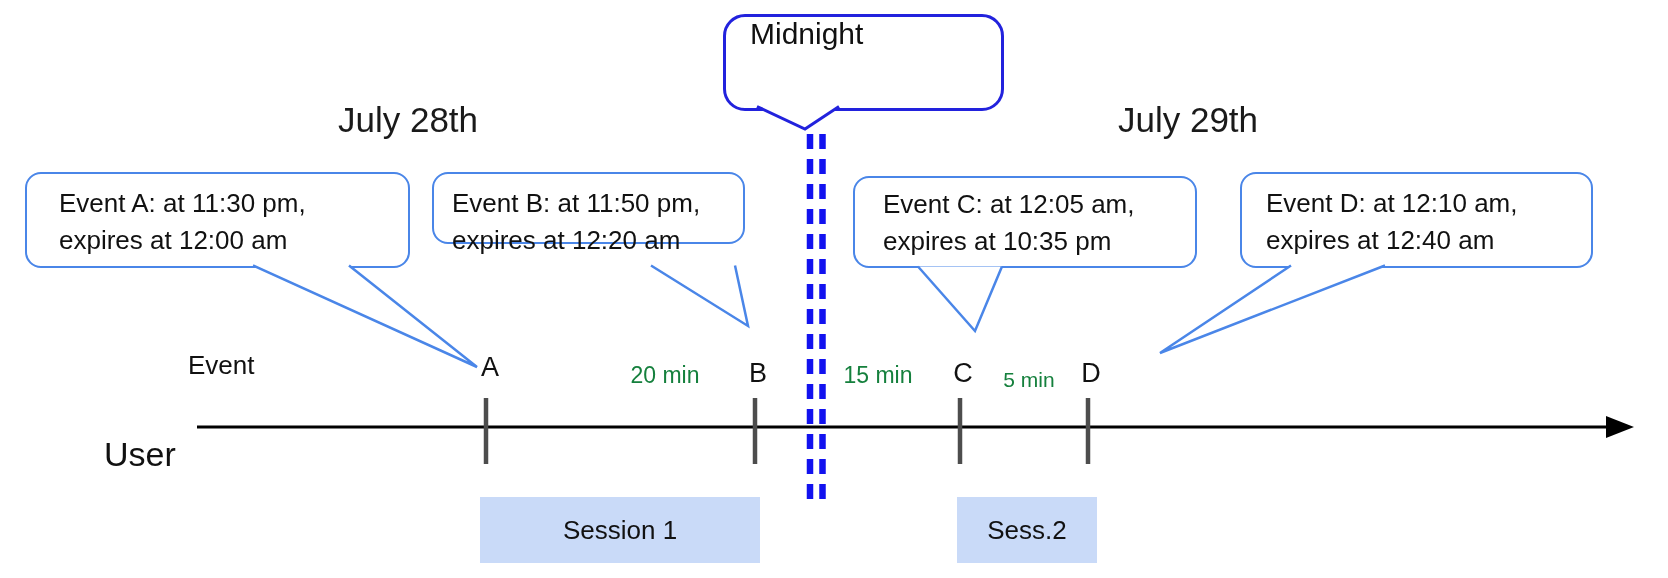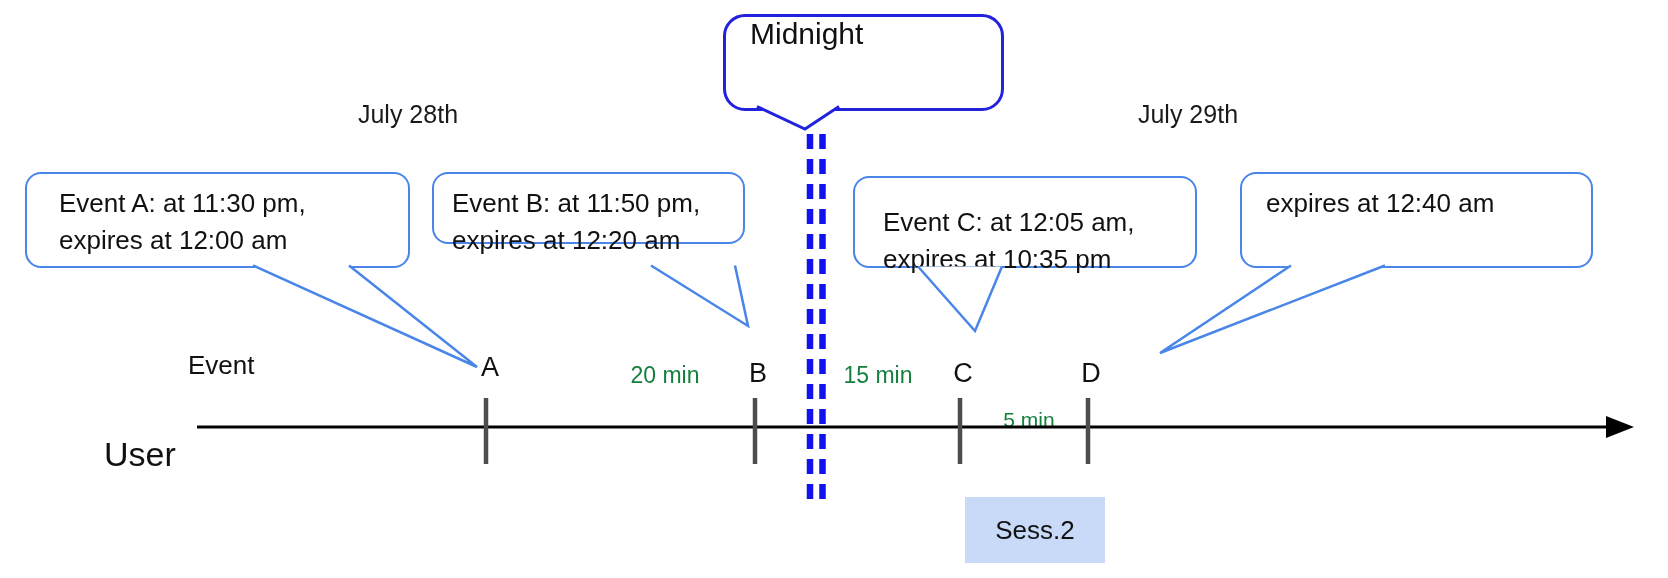--- a/index.html
+++ b/index.html
@@ -2,42 +2,42 @@
 <html style="--accent: #4a86e8; --deep-blue: #2222dd; --dash-blue: #1212ef; --session-fill: #c9daf8; --tick: #4d4d4d; --timeline: #000000;"><head>
 <meta charset="utf-8">
 <style>
   html,body{margin:0;padding:0;background:#fff;}
   #stage{
     position:relative;width:1668px;height:578px;background:#fff;overflow:hidden;
     font-family:"Liberation Sans", sans-serif;color:#111;
   }
   .abs{position:absolute;}
   
-  .date-label{font-size:25px;color:#1a1a1a;text-align:center;width:220px;}
+  .date-label{font-size:35px;color:#1a1a1a;text-align:center;width:220px;}
   
   .callout{
     box-sizing:border-box;background:#fff;
     border:2.5px solid var(--accent);border-radius:16px;
     font-size:26px;line-height:37px;color:#111;
     padding-top:11px;
   }
   .callout .bold{font-weight:normal;}
   
   .midnight{
     box-sizing:border-box;background:#fff;
     border:3px solid var(--deep-blue);border-radius:22px;
     display:flex;align-items:flex-start;
     font-size:30px;color:#111;padding-left:24px;
   }
   
   .events-label{font-size:26px;}
   .user-label{font-size:34px;}
   .tick-letter{font-size:27px;transform:translateX(-50%);}
   .interval{font-size:23px;transform:translateX(-50%);color:#15803d;}
-  .interval.small{font-size:21px;margin-top:40px;}
+  .interval.small{font-size:21px;}
   
   .session{
     background:var(--session-fill);
     display:flex;align-items:center;justify-content:center;
     font-size:26px;color:#111;
   }
   svg.overlay{position:absolute;left:0;top:0;pointer-events:none;}
 </style>
 </head>
 <body>
@@ -54,42 +54,46 @@
   <div class="abs callout" style="left:25px;top:172px;width:385px;height:96px;padding-left:32px;">
     <div><span class="bold">Event A:</span><span> at 11:30 pm,</span></div>
     <div>expires at 12:00 am</div>
   </div>
 
   <div class="abs callout" style="left:432px;top:172px;width:313px;height:72px;padding-left:18px;">
     <div><span class="bold">Event B: at</span><span> 11:50 pm,</span></div>
     <div>expires at 12:20 am</div>
   </div>
 
-  <div class="abs callout" style="left:853px;top:176px;width:344px;height:92px;padding-left:28px;padding-top:26px;">
+  <div class="abs callout" style="left:853px;top:176px;width:344px;height:92px;padding-left:28px;padding-top:8px;">
     <div><span class="bold">Event C:</span><span> at 12:05 am,</span></div>
     <div>expires at 10:35 pm</div>
   </div>
 
   <div class="abs callout" style="left:1240px;top:172px;width:353px;height:96px;padding-left:24px;">
+    <div><span class="bold">Event D:</span><span> at 12:10 am,</span></div>
     <div>expires at 12:40 am</div>
   </div>
 
   <div class="abs events-label" style="left:188px;top:350px;">Event</div>
   <div class="abs user-label" style="left:104px;top:408px;margin-top:27px;">User</div>
 
   <div class="abs tick-letter" style="left:490px;top:352px;">A</div>
   <div class="abs tick-letter" style="left:758px;top:358px;">B</div>
   <div class="abs tick-letter" style="left:963px;top:358px;">C</div>
   <div class="abs tick-letter" style="left:1091px;top:358px;">D</div>
 
   <div class="abs interval" style="left:665px;top:362px;">20 min</div>
   <div class="abs interval" style="left:878px;top:362px;">15 min</div>
   <div class="abs interval small" style="left:1029px;top:368px;">5 min</div>
 
-  <div class="abs session" style="left:957px;top:497px;width:140px;height:66px;margin-left:8px;">
+  <div class="abs session" style="left:480px;top:497px;width:280px;height:66px;">
+    <span>Session 1</span>
+  </div>
+  <div class="abs session" style="left:957px;top:497px;width:140px;height:66px;">
     <span>Sess.2</span>
   </div>
 
   <svg class="overlay" width="1668" height="578" viewBox="0 0 1668 578">
 
     <path d="M 253 265.5 L 477 367 L 349 265.5" fill="#ffffff" stroke="var(--accent)" stroke-width="2.5"></path>
     <path d="M 651 265.5 L 748 326 L 735 265.5" fill="#ffffff" stroke="var(--accent)" stroke-width="2.5"></path>
     <path d="M 918 266.5 L 975 331 L 1002 266.5" fill="#ffffff" stroke="var(--accent)" stroke-width="2.5"></path>
     <path d="M 1291 265.5 L 1160 353 L 1385 265.5" fill="#ffffff" stroke="var(--accent)" stroke-width="2.5"></path>
     <path d="M 757 106.5 L 805 129 L 839 106.5" fill="#ffffff" stroke="var(--deep-blue)" stroke-width="3"></path>

